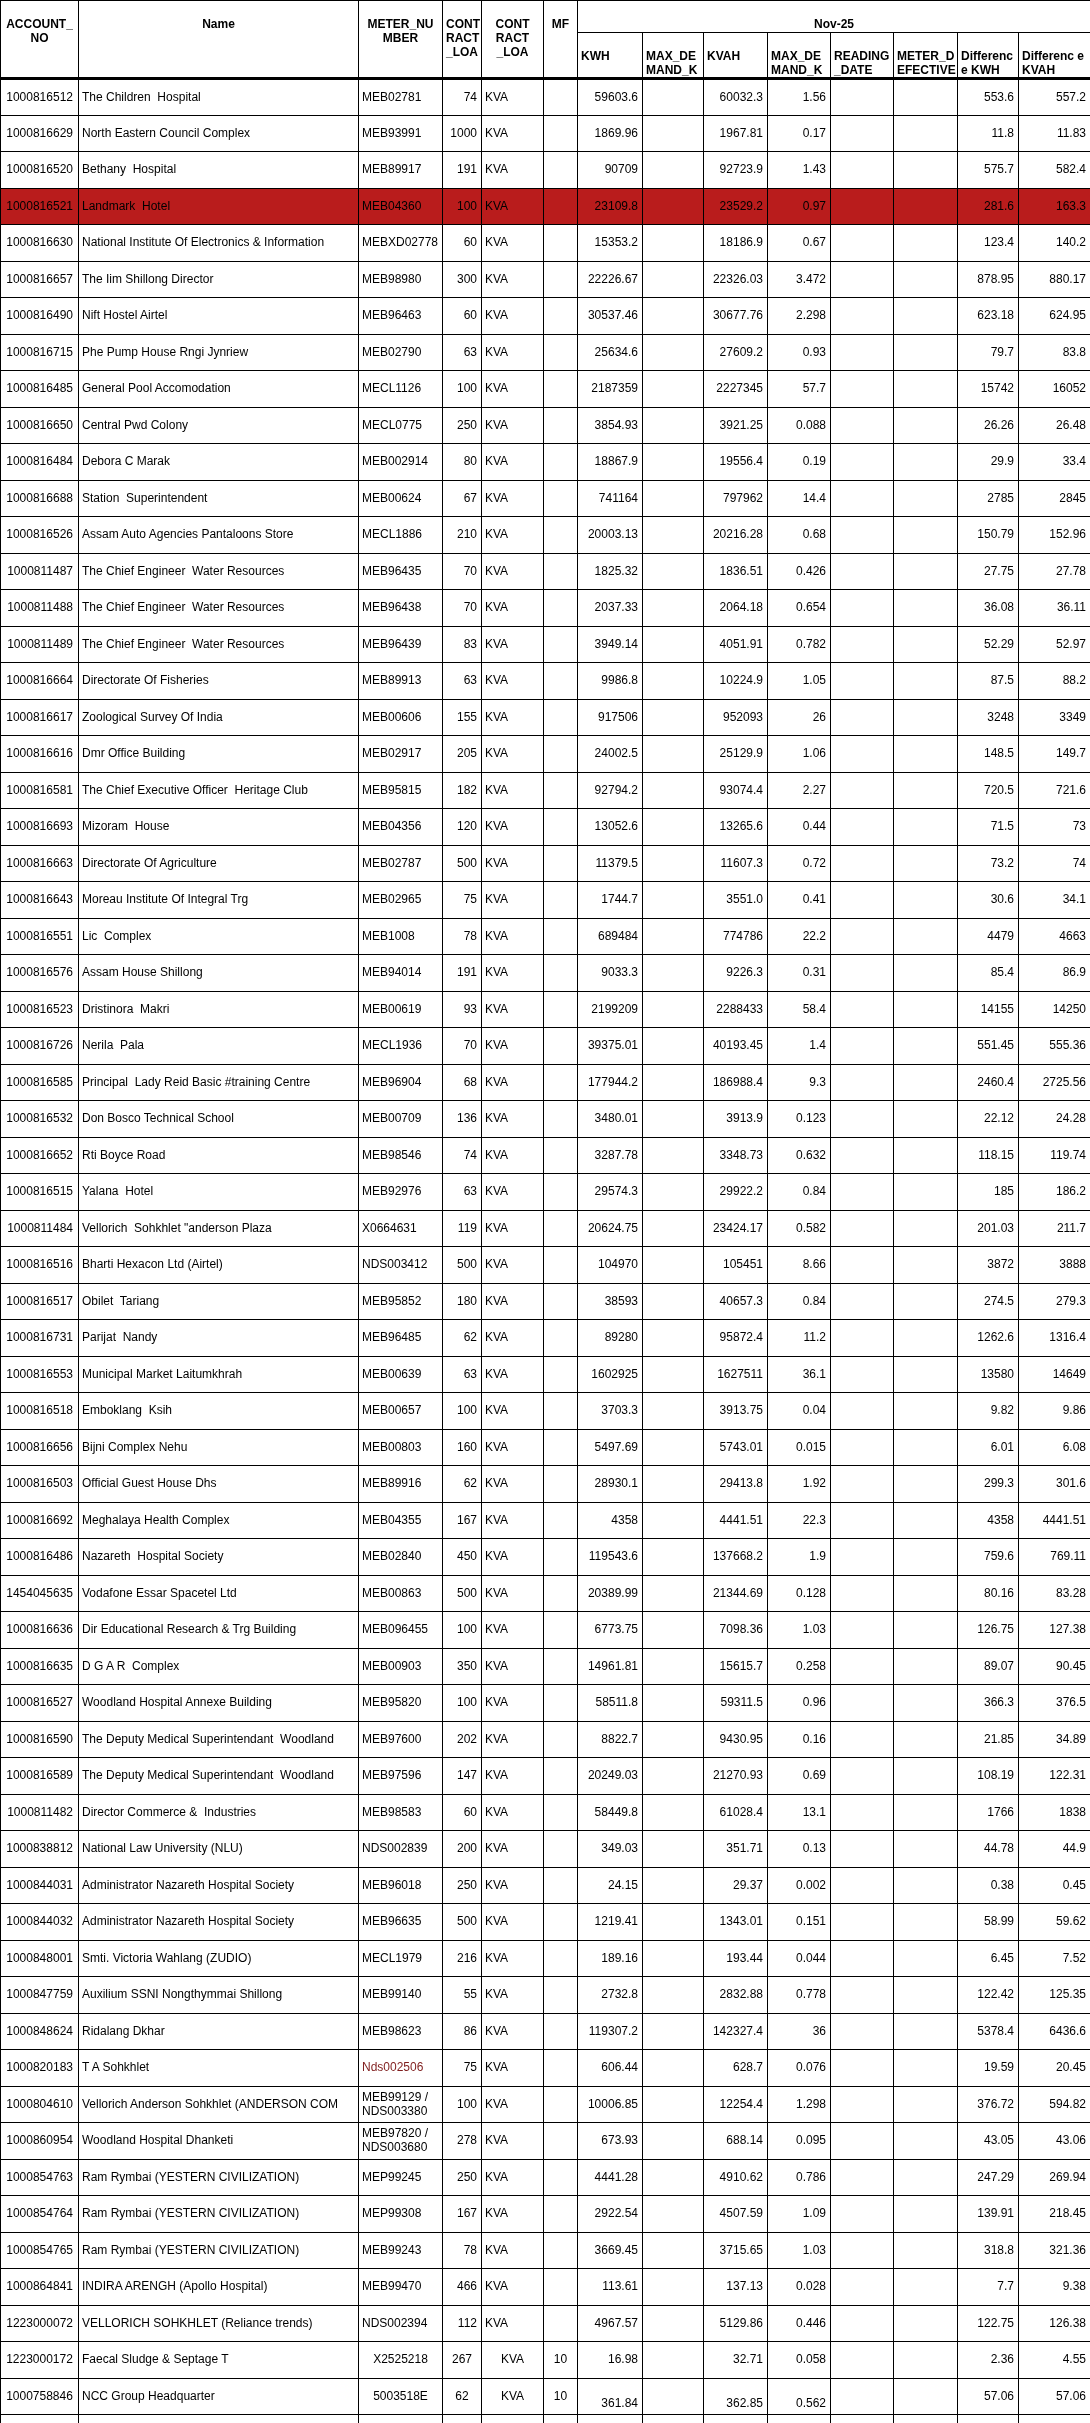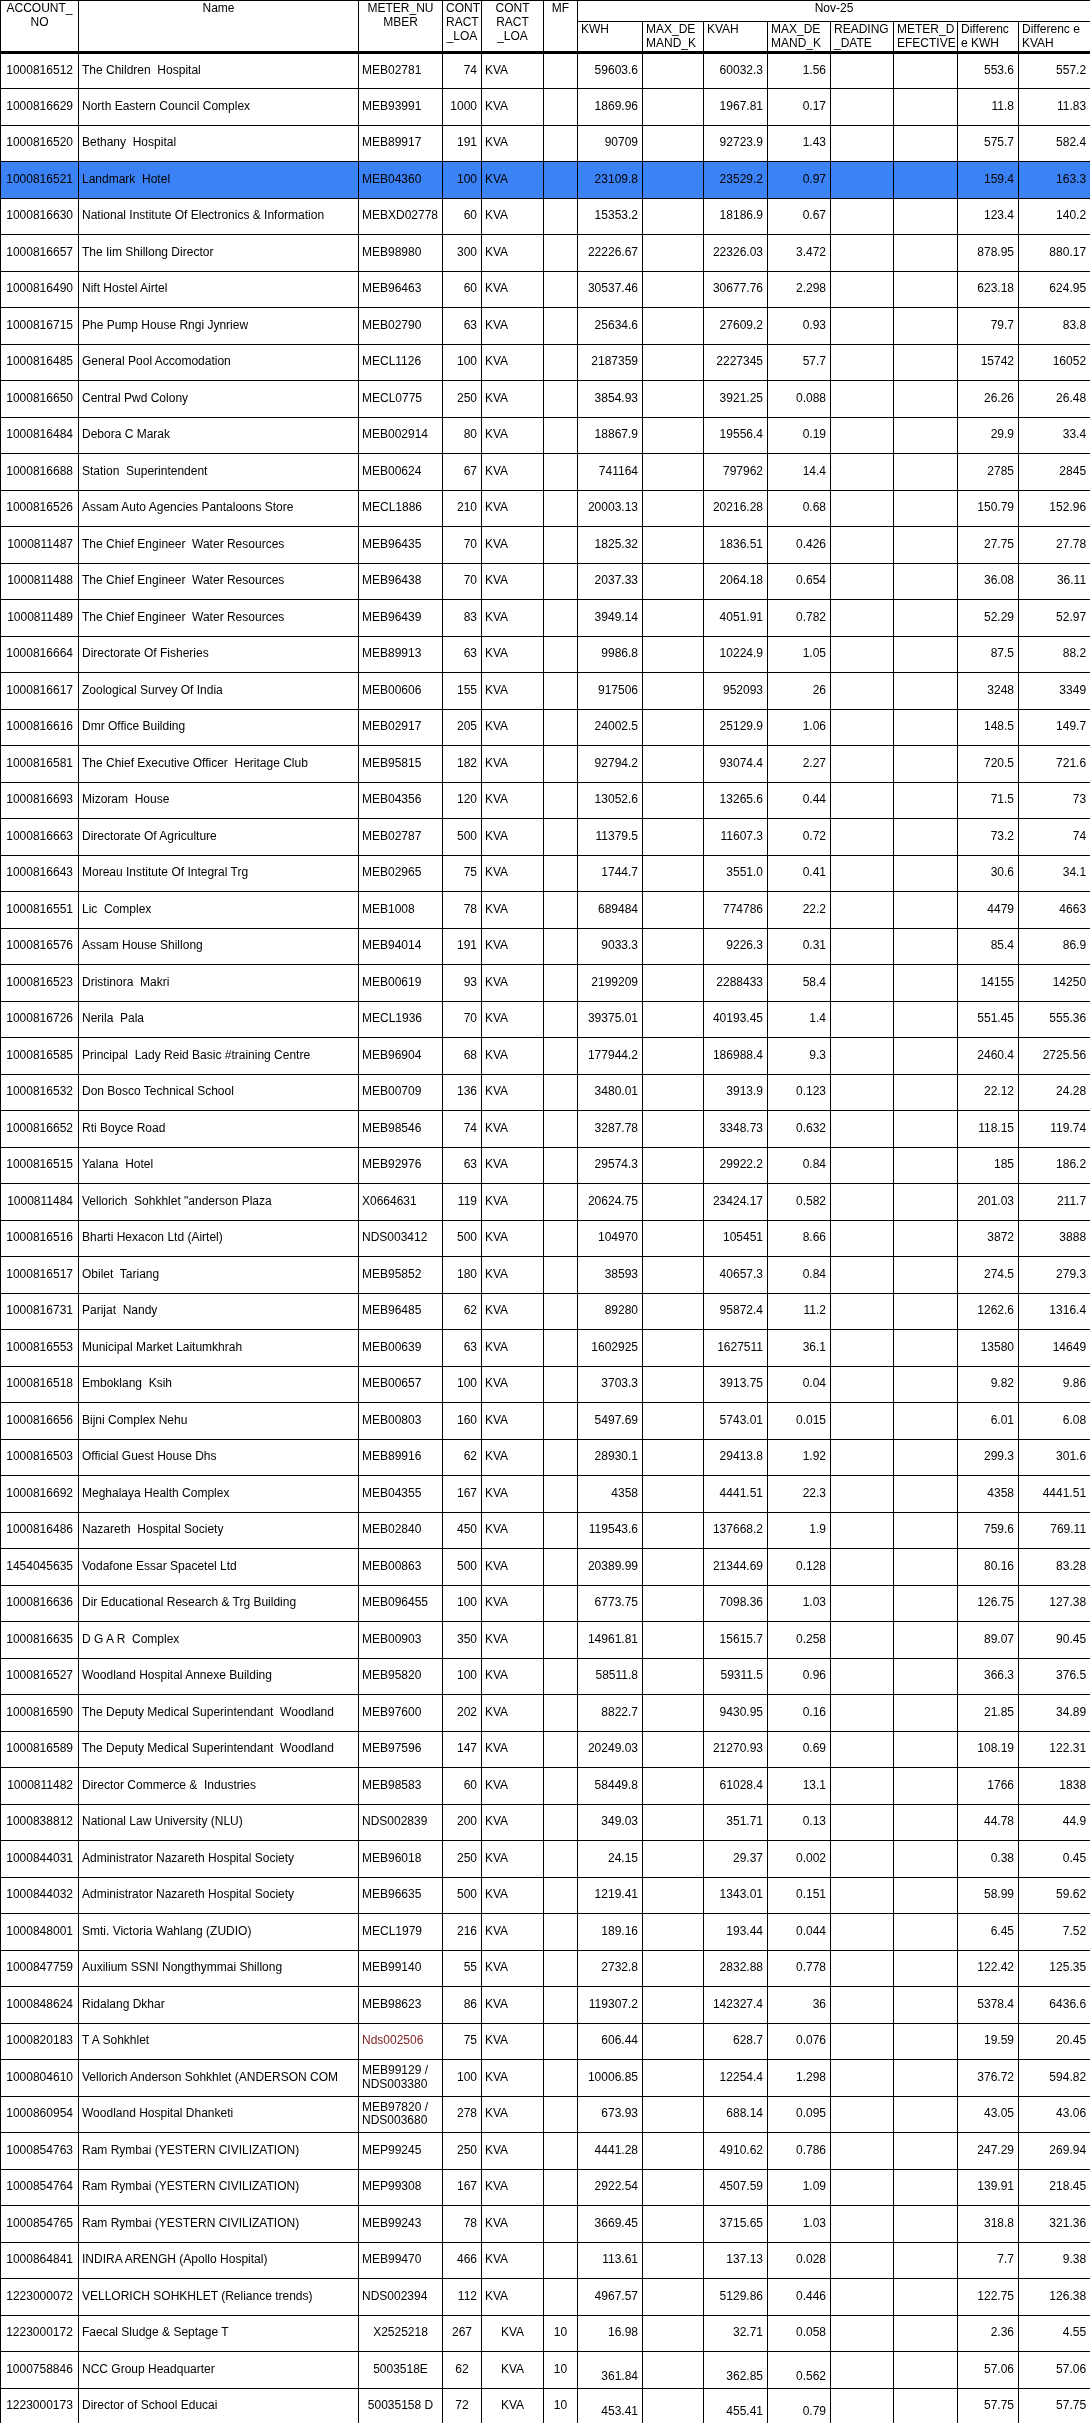--- a/index.html
+++ b/index.html
@@ -1,35 +1,35 @@
 <!DOCTYPE html>
 <html><head>
 <meta charset="utf-8">
 <style>
   html,body{margin:0;padding:0;background:#fff}
   body{width:1090px;font-family:"Liberation Sans",sans-serif;color:#000}
   table{border-collapse:collapse;table-layout:fixed;width:1090px}
   th,td{border:1px solid #000;padding:0 3px;overflow:hidden;font-size:12px;line-height:1.15}
   
-  thead th{font-weight:normal;vertical-align:top;text-align:center;padding-top:1px;word-break:normal}
+  thead th{font-weight:bold;vertical-align:top;text-align:center;padding-top:17px;word-break:normal}
   thead tr.h1{height:21px}
   thead tr.h2{height:25px}
   thead tr.h2 th{text-align:left}
   thead tr.h1 th[rowspan], thead tr.h2 th{border-bottom:3px solid #000}
   
   tbody tr{height:36.5px}
   tbody td{vertical-align:middle;background:#fff}
   td.acc{text-align:right;padding-right:5px}
   td.name{text-align:left;white-space:pre}
   td.meter{text-align:left}
   td.load{text-align:right;padding-right:4px}
   td.unit{text-align:left}
   td.mf{text-align:center}
   td.num{text-align:right;padding-right:4px}
-  tr.hl td{background:#3b82f6}
+  tr.hl td{background:#b91c1c}
   td.muted{color:#7f1d1d}
   tr.ctr td.acc, tr.ctr td.load, tr.ctr td.meter, tr.ctr td.unit{text-align:center;padding:0 3px}
   tr.ctr td.name{white-space:normal;text-align:left}
   tr.low td.c-kwh, tr.low td.c-kvah, tr.low td.c-maxd2{vertical-align:bottom;padding-bottom:4px}
   tbody tr:last-child td{border-bottom:3px solid #000}
 </style>
 </head>
 <body>
 
 <table>
@@ -125,21 +125,21 @@
     <td class="meter">MEB04360</td>
     <td class="load">100</td>
     <td class="unit">KVA</td>
     <td class="mf"></td>
     <td class="num c-kwh">23109.8</td>
     <td class="num c-maxd"></td>
     <td class="num c-kvah">23529.2</td>
     <td class="num c-maxd2">0.97</td>
     <td class="num c-rdate"></td>
     <td class="num c-defect"></td>
-    <td class="num c-dkwh">159.4</td>
+    <td class="num c-dkwh">281.6</td>
     <td class="num c-dkvah">163.3</td>
   </tr>
       <tr>
     <td class="acc">1000816630</td>
     <td class="name">National Institute Of Electronics &amp; Information</td>
     <td class="meter">MEBXD02778</td>
     <td class="load">60</td>
     <td class="unit">KVA</td>
     <td class="mf"></td>
     <td class="num c-kwh">15353.2</td>

